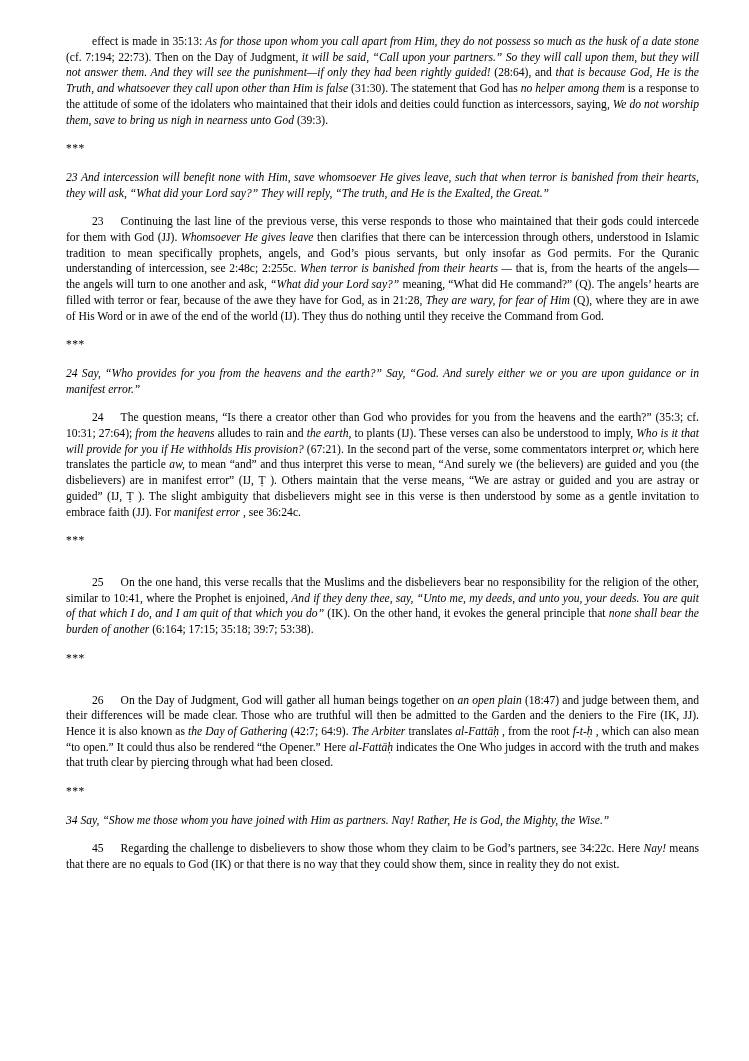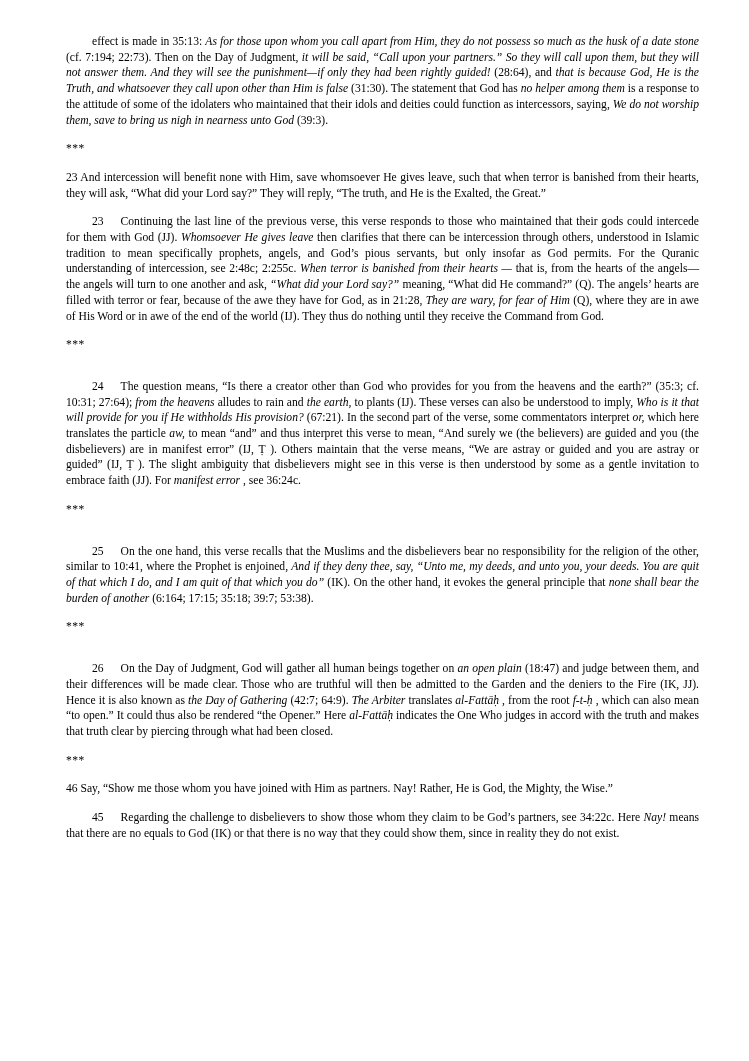--- a/index.html
+++ b/index.html
@@ -20,20 +20,21 @@
     color: #000000;
     overflow: hidden;
   }
   .block {
     text-align: justify;
     text-justify: inter-word;
     margin: 0;
   }
   .verse {
     margin: 0 0 0 0;
+    font-style: italic;
   }
   .commentary {
     margin: 0;
     text-indent: 26px;
   }
   .sep {
     margin: 0;
     text-align: left;
     letter-spacing: 0.4px;
     font-size: 11.6px;
@@ -52,32 +53,33 @@
       <p class="block commentary"><span>effect is made in 35:13: </span><i>As for those upon whom you call apart from Him, they do not possess so much as the husk of a date stone</i><span> (cf. 7:194; 22:73). Then on the Day of Judgment, </span><i>it will be said, “Call upon your partners.” So they will call upon them, but they will not answer them. And they will see the punishment—if only they had been rightly guided!</i><span> (28:64), and </span><i>that is because God, He is the Truth, and whatsoever they call upon other than Him is false</i><span> (31:30). The statement that God has </span><i>no helper among them</i><span> is a response to the attitude of some of the idolaters who maintained that their idols and deities could function as intercessors, saying, </span><i>We do not worship them, save to bring us nigh in nearness unto God</i><span> (39:3).</span></p>
       <div class="gap-sep-top"></div>
       <p class="sep">***</p>
       <div class="gap-sep-top"></div>
       <p class="block verse"><span>23 And intercession will benefit none with Him, save whomsoever He gives leave, such that when terror is banished from their hearts, they will ask, “What did your Lord say?” They will reply, “The truth, and He is the Exalted, the Great.”</span></p>
       <div class="gap-sm"></div>
       <p class="block commentary"><span>23</span><span class="indent-gap"></span><span>Continuing the last line of the previous verse, this verse responds to those who maintained that their gods could intercede for them with God (JJ). </span><i>Whomsoever He gives leave</i><span> then clarifies that there can be intercession through others, understood in Islamic tradition to mean specifically prophets, angels, and God’s pious servants, but only insofar as God permits. For the Quranic understanding of intercession, see 2:48c; 2:255c. </span><i>When terror is banished from their hearts —</i><span> that is, from the hearts of the angels— the angels will turn to one another and ask, </span><i>“What did your Lord say?”</i><span> meaning, “What did He command?” (Q). The angels’ hearts are filled with terror or fear, because of the awe they have for God, as in 21:28, </span><i>They are wary, for fear of Him</i><span> (Q), where they are in awe of His Word or in awe of the end of the world (IJ). They thus do nothing until they receive the Command from God.</span></p>
       <div class="gap-sep-top"></div>
       <p class="sep">***</p>
       <div class="gap-sep-top"></div>
+      <p class="block verse"><span>24 Say, “Who provides for you from the heavens and the earth?” Say, “God. And surely either we or you are upon guidance or in manifest error.”</span></p>
       <div class="gap-sm"></div>
       <p class="block commentary"><span>24</span><span class="indent-gap"></span><span>The question means, “Is there a creator other than God who provides for you from the heavens and the earth?” (35:3; cf. 10:31; 27:64); </span><i>from the heavens</i><span> alludes to rain and </span><i>the earth,</i><span> to plants (IJ). These verses can also be understood to imply, </span><i>Who is it that will provide for you if He withholds His provision?</i><span> (67:21). In the second part of the verse, some commentators interpret </span><i>or,</i><span> which here translates the particle </span><i>aw,</i><span> to mean “and” and thus interpret this verse to mean, “And surely we (the believers) are guided and you (the disbelievers) are in manifest error” (IJ, Ṭ ). Others maintain that the verse means, “We are astray or guided and you are astray or guided” (IJ, Ṭ ). The slight ambiguity that disbelievers might see in this verse is then understood by some as a gentle invitation to embrace faith (JJ). For </span><i>manifest error</i><span> , see 36:24c.</span></p>
       <div class="gap-sep-top"></div>
       <p class="sep">***</p>
       <div class="gap-sep-top"></div>
       <div class="gap-sm"></div>
       <p class="block commentary"><span>25</span><span class="indent-gap"></span><span>On the one hand, this verse recalls that the Muslims and the disbelievers bear no responsibility for the religion of the other, similar to 10:41, where the Prophet is enjoined, </span><i>And if they deny thee, say, “Unto me, my deeds, and unto you, your deeds. You are quit of that which I do, and I am quit of that which you do”</i><span> (IK). On the other hand, it evokes the general principle that </span><i>none shall bear the burden of another</i><span> (6:164; 17:15; 35:18; 39:7; 53:38).</span></p>
       <div class="gap-sep-top"></div>
       <p class="sep">***</p>
       <div class="gap-sep-top"></div>
       <div class="gap-sm"></div>
       <p class="block commentary"><span>26</span><span class="indent-gap"></span><span>On the Day of Judgment, God will gather all human beings together on </span><i>an open plain</i><span> (18:47) and judge between them, and their differences will be made clear. Those who are truthful will then be admitted to the Garden and the deniers to the Fire (IK, JJ). Hence it is also known as </span><i>the Day of Gathering</i><span> (42:7; 64:9). </span><i>The Arbiter</i><span> translates </span><i>al-Fattāḥ</i><span> , from the root </span><i>f-t-ḥ</i><span> , which can also mean “to open.” It could thus also be rendered “the Opener.” Here </span><i>al-Fattāḥ</i><span> indicates the One Who judges in accord with the truth and makes that truth clear by piercing through what had been closed.</span></p>
       <div class="gap-sep-top"></div>
       <p class="sep">***</p>
       <div class="gap-sep-top"></div>
-      <p class="block verse"><span>46 Say, “Show me those whom you have joined with Him as partners. Nay! Rather, He is God, the Mighty, the Wise.”</span></p>
+      <p class="block verse"><span>34 Say, “Show me those whom you have joined with Him as partners. Nay! Rather, He is God, the Mighty, the Wise.”</span></p>
       <div class="gap-sm"></div>
       <p class="block commentary"><span>45</span><span class="indent-gap"></span><span>Regarding the challenge to disbelievers to show those whom they claim to be God’s partners, see 34:22c. Here </span><i>Nay!</i><span> means that there are no equals to God (IK) or that there is no way that they could show them, since in reality they do not exist.</span></p>
     </div>
 </div>
 
 </body></html>

